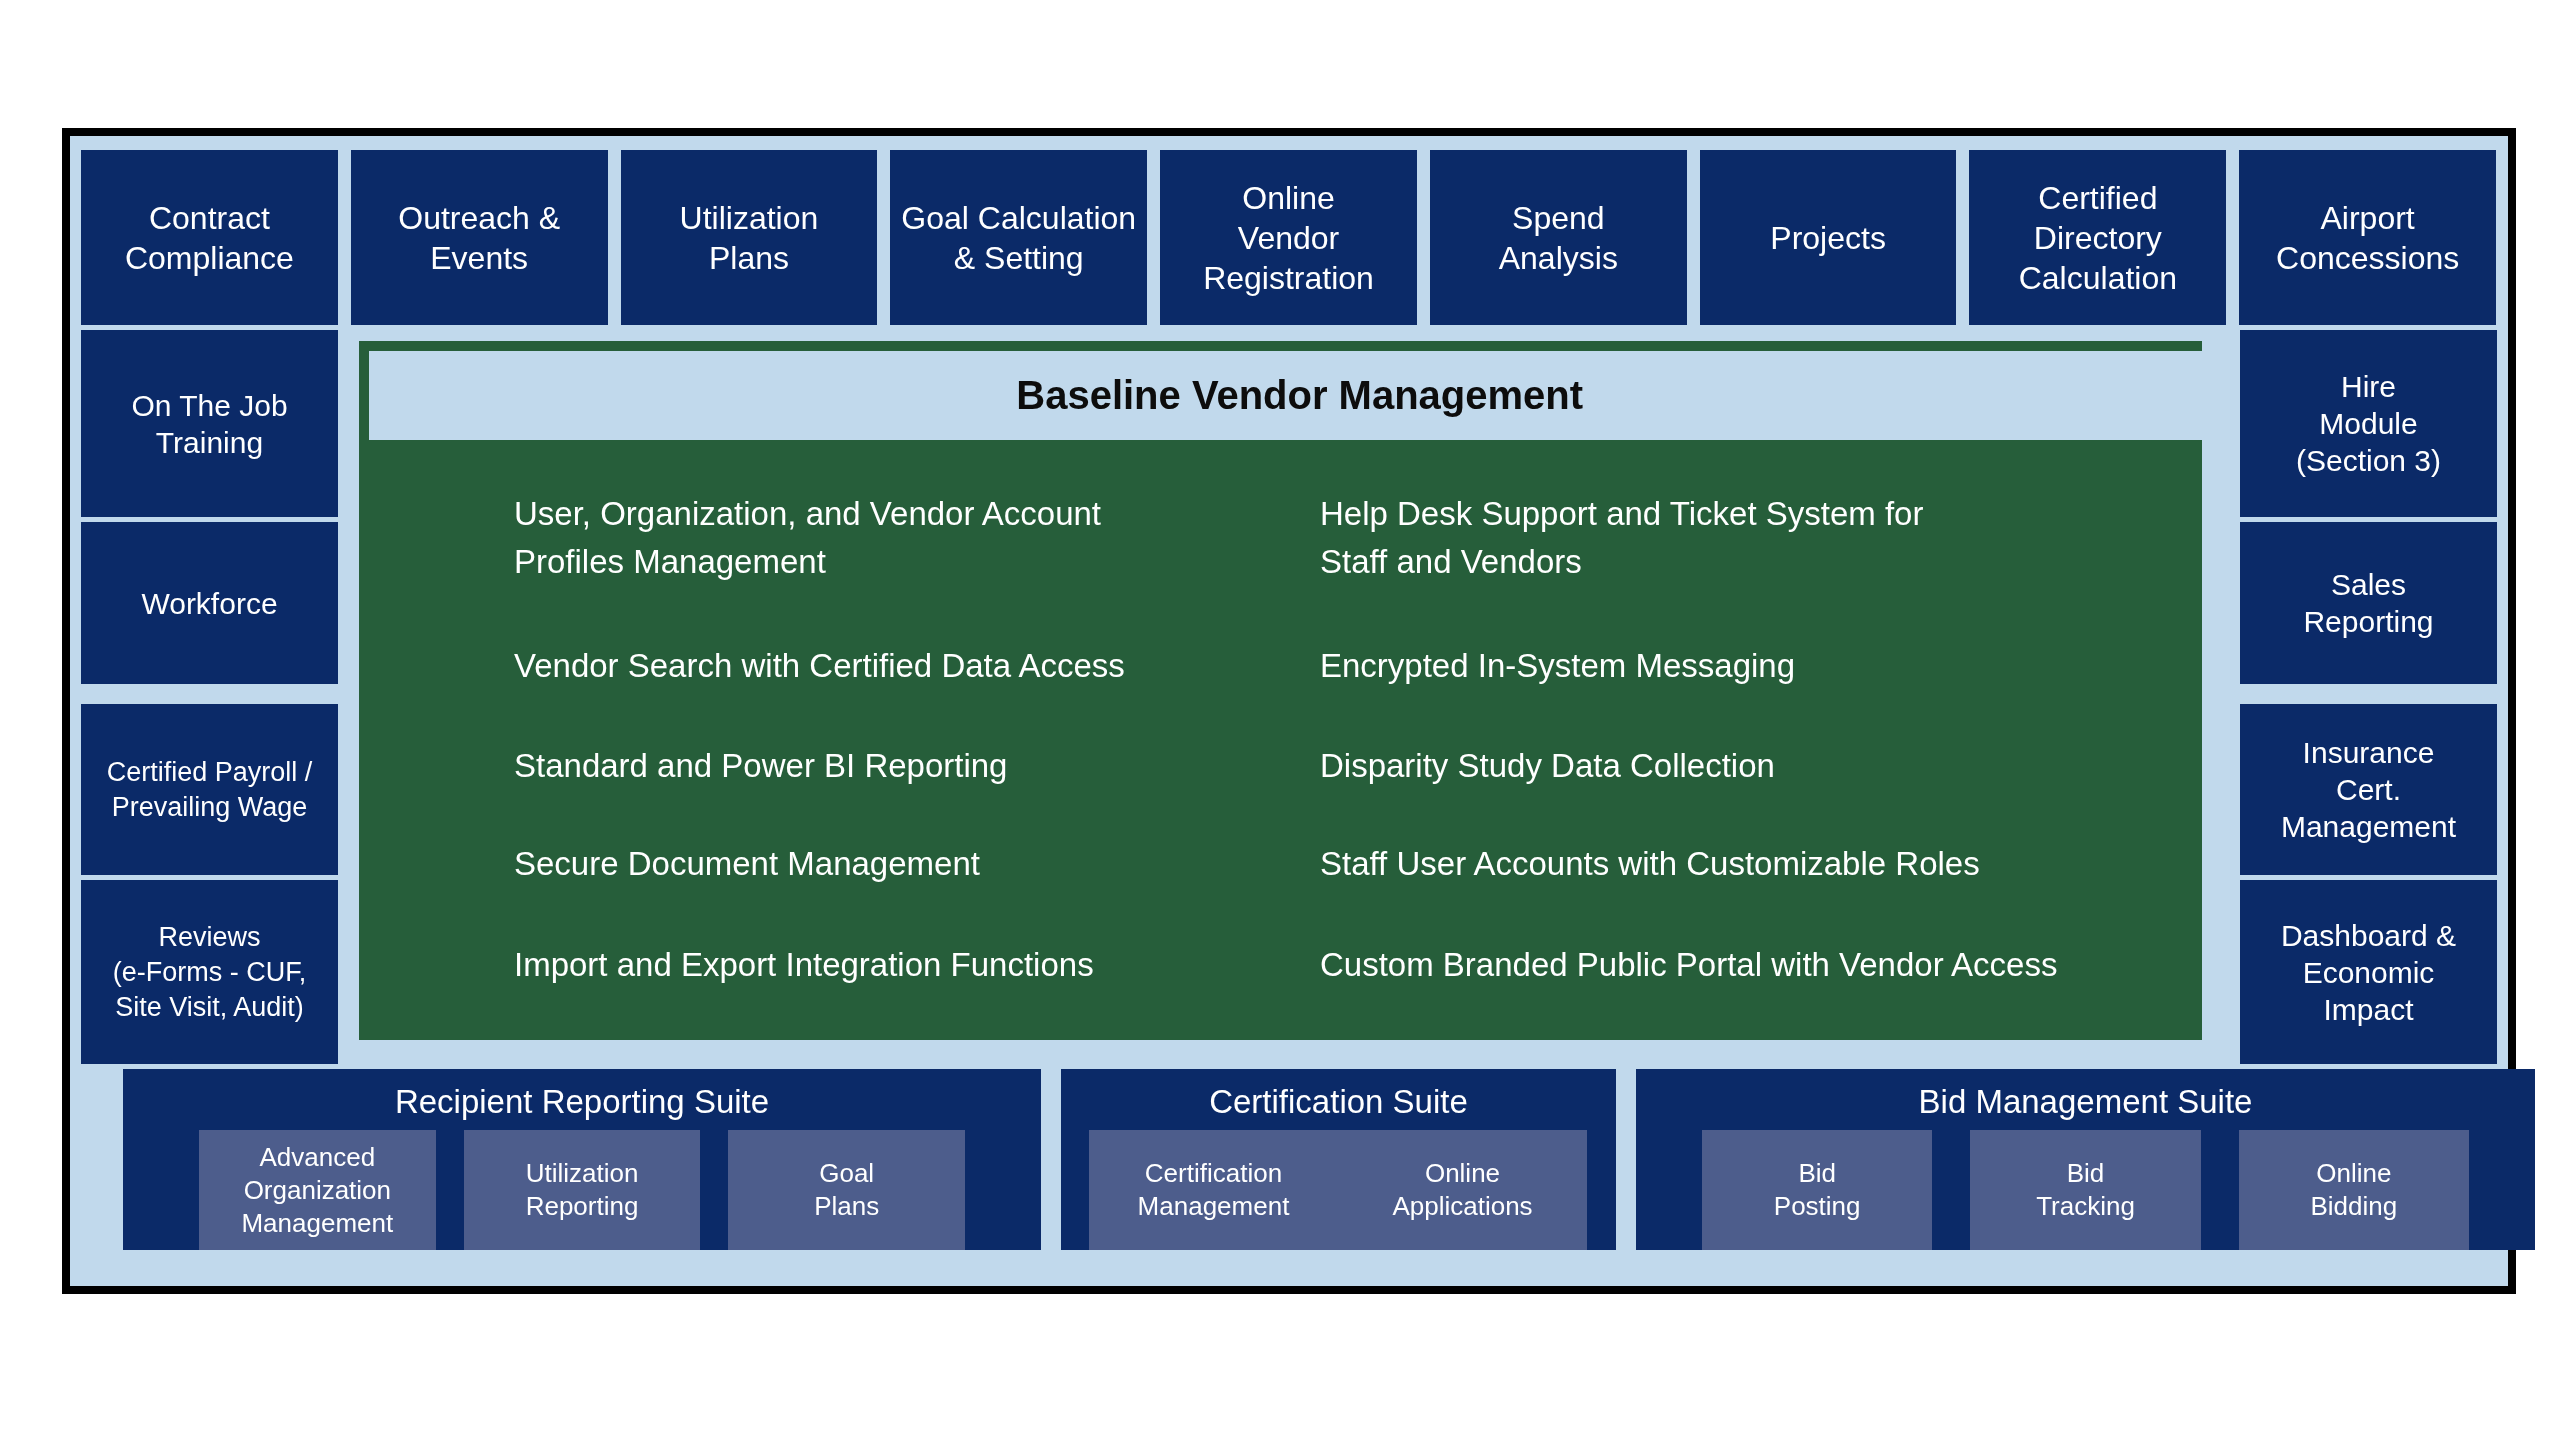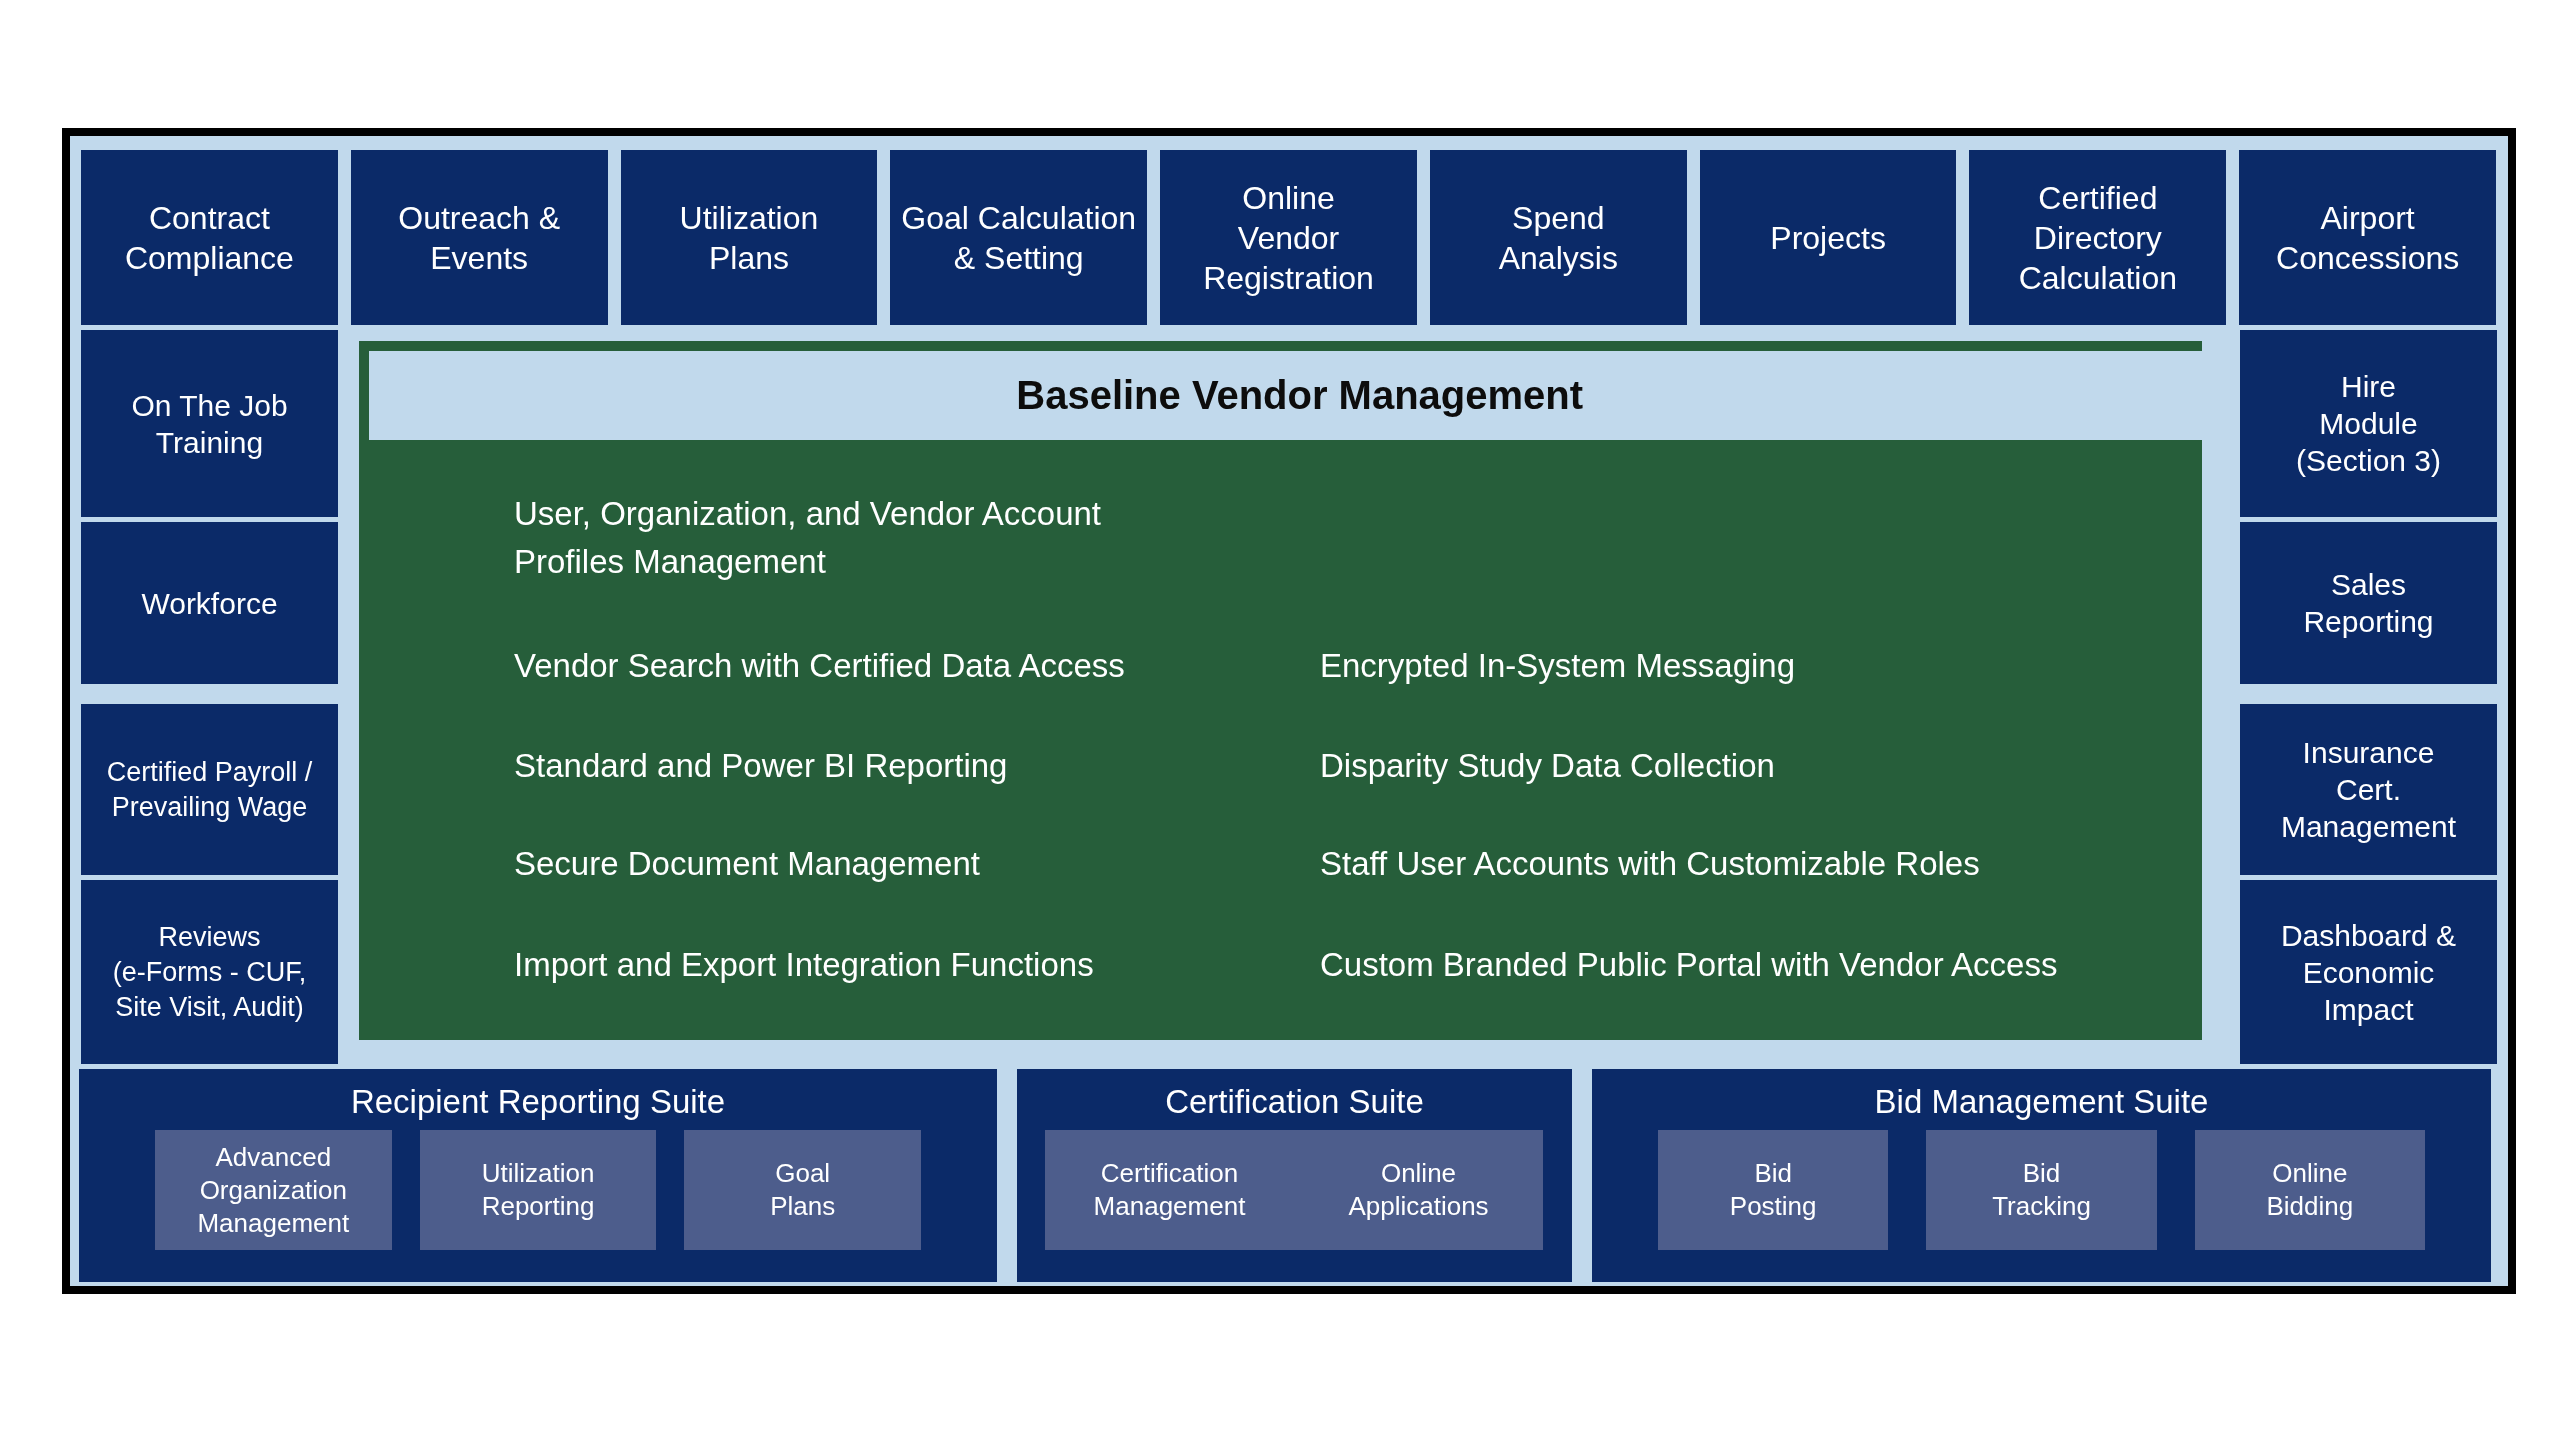--- a/index.html
+++ b/index.html
@@ -41,21 +41,21 @@
     display:flex;align-items:center;justify-content:center;padding-left:19px;
   }
   .gi{
     position:absolute;white-space:pre-line;color:#ffffff;
     font-size:33px;line-height:48px;
   }
   .gi-left{left:155px;width:799px;}
   .gi-right{left:961px;width:863px;}
   .gr1{top:149px;} .gr2{top:301px;} .gr3{top:401px;} .gr4{top:499px;} .gr5{top:600px;}
   .suite{
-    position:absolute;top:933px;height:213px;background:#0b2a68;
+    position:absolute;top:933px;height:181px;background:#0b2a68;margin-left:44px;
   }
   .suite-title{
     position:absolute;top:14px;left:0;width:100%;text-align:center;
     color:#ffffff;font-size:33px;
   }
   .suite-boxes{
     position:absolute;top:61px;height:120px;display:flex;
   }
   .sub-box{
     flex:1;background:#4d5d8c;color:#ffffff;font-size:26px;line-height:33px;
@@ -120,20 +120,22 @@
   <div class="green-panel">
     <div class="green-title">Baseline Vendor Management</div>
 
     <div class="gi gi-left gr1">User, Organization, and Vendor Account
 Profiles Management</div>
     <div class="gi gi-left gr2">Vendor Search with Certified Data Access</div>
     <div class="gi gi-left gr3">Standard and Power BI Reporting</div>
     <div class="gi gi-left gr4">Secure Document Management</div>
     <div class="gi gi-left gr5">Import and Export Integration Functions</div>
 
+    <div class="gi gi-right gr1">Help Desk Support and Ticket System for
+Staff and Vendors</div>
     <div class="gi gi-right gr2">Encrypted In-System Messaging</div>
     <div class="gi gi-right gr3">Disparity Study Data Collection</div>
     <div class="gi gi-right gr4">Staff User Accounts with Customizable Roles</div>
     <div class="gi gi-right gr5">Custom Branded Public Portal with Vendor Access</div>
   </div>
 
   <div class="suite suite-1">
     <div class="suite-title">Recipient Reporting Suite</div>
     <div class="suite-boxes">
       <div class="sub-box">Advanced

